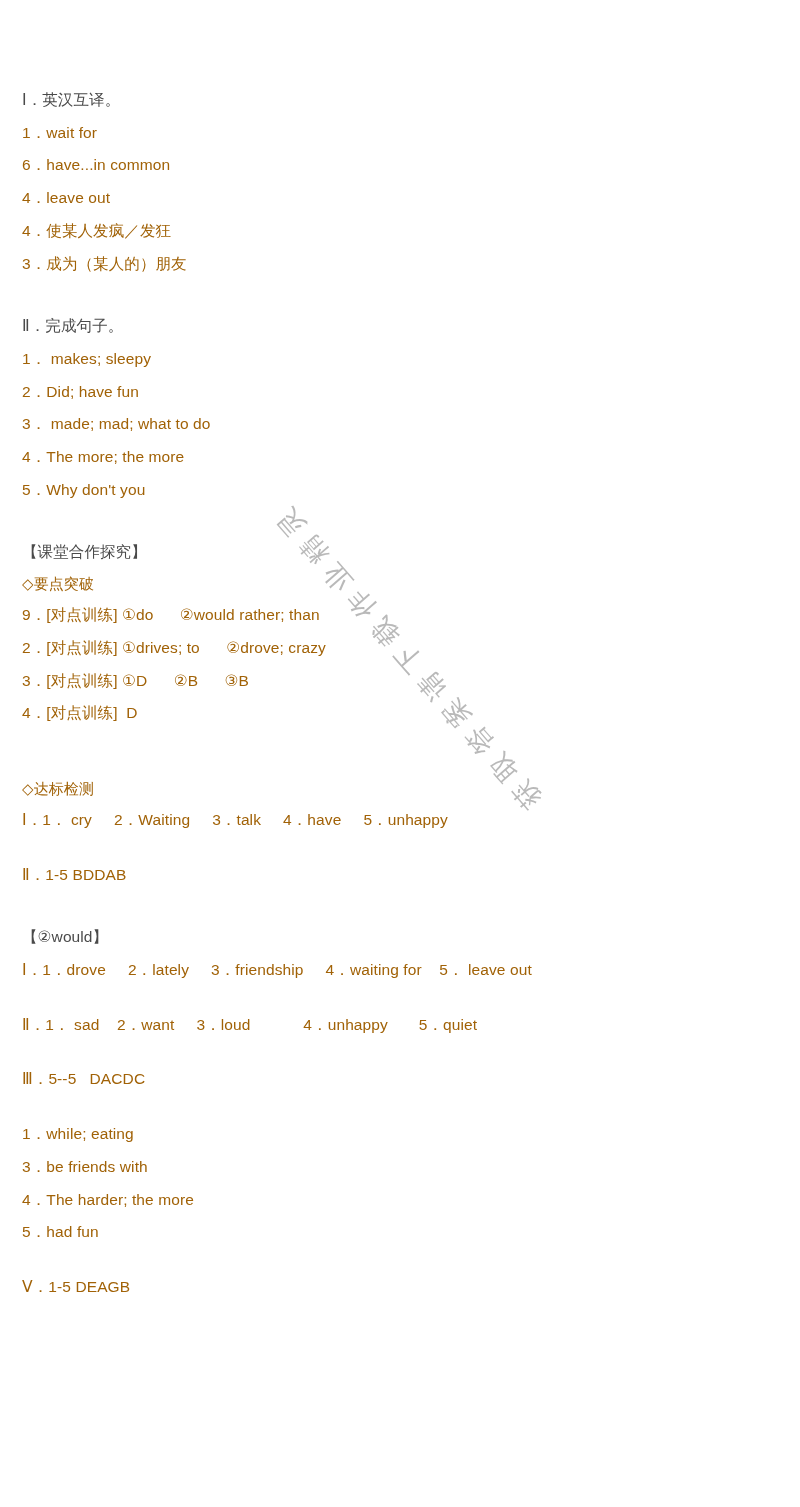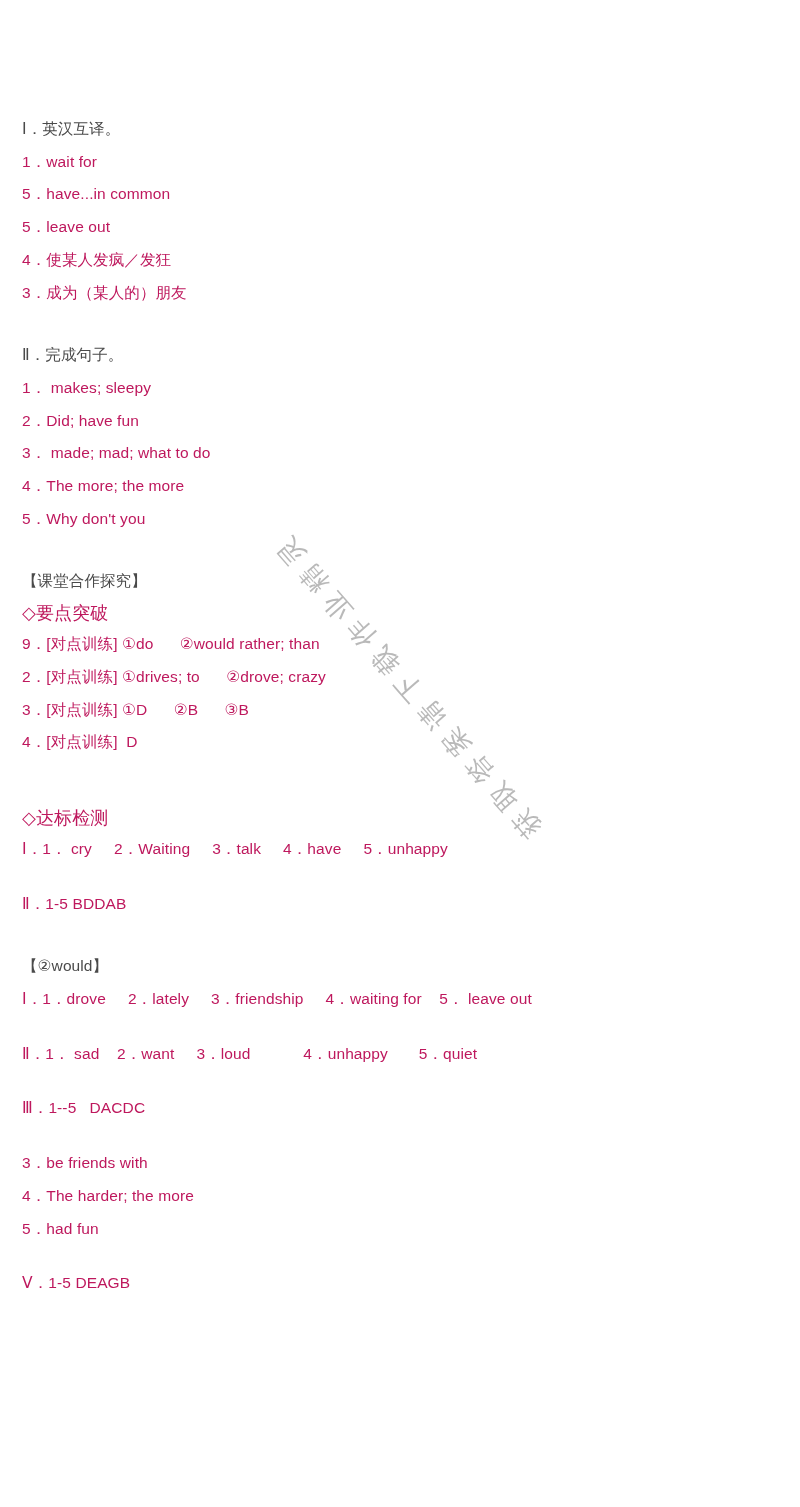--- a/index.html
+++ b/index.html
@@ -23,37 +23,36 @@
     height: 1507px;
     padding: 0;
     box-sizing: border-box;
   }
 
   .content {
     position: relative;
     z-index: 2;
     padding-left: 22px;
     padding-top: 84px;
-    margin-top: 29px;
   }
 
   .line {
     font-size: 15.5px;
     line-height: 32.7px;
-    color: #be185d;
+    color: #a16207;
     white-space: pre;
     letter-spacing: 0.1px;
   }
 
   .line.heading {
     color: #4a4a4a;
   }
 
   .line.small-head {
-    font-size: 18px;
+    font-size: 15px;
     line-height: 30px;
   }
 
   .gap-block {
     height: 30px;
   }
   .gap-mid {
     height: 22px;
   }
   .gap-large {
@@ -91,22 +90,22 @@
 <div class="page">
 
   <div class="watermark">
     <div class="watermark-text">获取答案请下载作业精灵</div>
   </div>
 
   <div class="content">
 
     <div class="line heading">Ⅰ．英汉互译。</div>
     <div class="line">1．wait for</div>
-    <div class="line">5．have...in common</div>
-    <div class="line">5．leave out</div>
+    <div class="line">6．have...in common</div>
+    <div class="line">4．leave out</div>
     <div class="line">4．使某人发疯／发狂</div>
     <div class="line">3．成为（某人的）朋友</div>
 
     <div class="gap-block"></div>
 
     <div class="line heading">Ⅱ．完成句子。</div>
     <div class="line">1． makes; sleepy</div>
     <div class="line">2．Did; have fun</div>
     <div class="line">3． made; mad; what to do</div>
     <div class="line">4．The more; the more</div>
@@ -128,24 +127,25 @@
     <div class="gap-mid"></div>
     <div class="line">Ⅱ．1-5 BDDAB</div>
 
     <div class="gap-block"></div>
 
     <div class="line heading">【②would】</div>
     <div class="line">Ⅰ．1．drove     2．lately     3．friendship     4．waiting for    5． leave out</div>
     <div class="gap-mid"></div>
     <div class="line">Ⅱ．1． sad    2．want     3．loud            4．unhappy       5．quiet</div>
     <div class="gap-mid"></div>
-    <div class="line">Ⅲ．1--5   DACDC</div>
+    <div class="line">Ⅲ．5--5   DACDC</div>
 
     <div class="gap-mid"></div>
 
+    <div class="line">1．while; eating</div>
     <div class="line">3．be friends with</div>
     <div class="line">4．The harder; the more</div>
     <div class="line">5．had fun</div>
 
     <div class="gap-mid"></div>
 
     <div class="line">Ⅴ．1-5 DEAGB</div>
 
   </div>
 </div>

